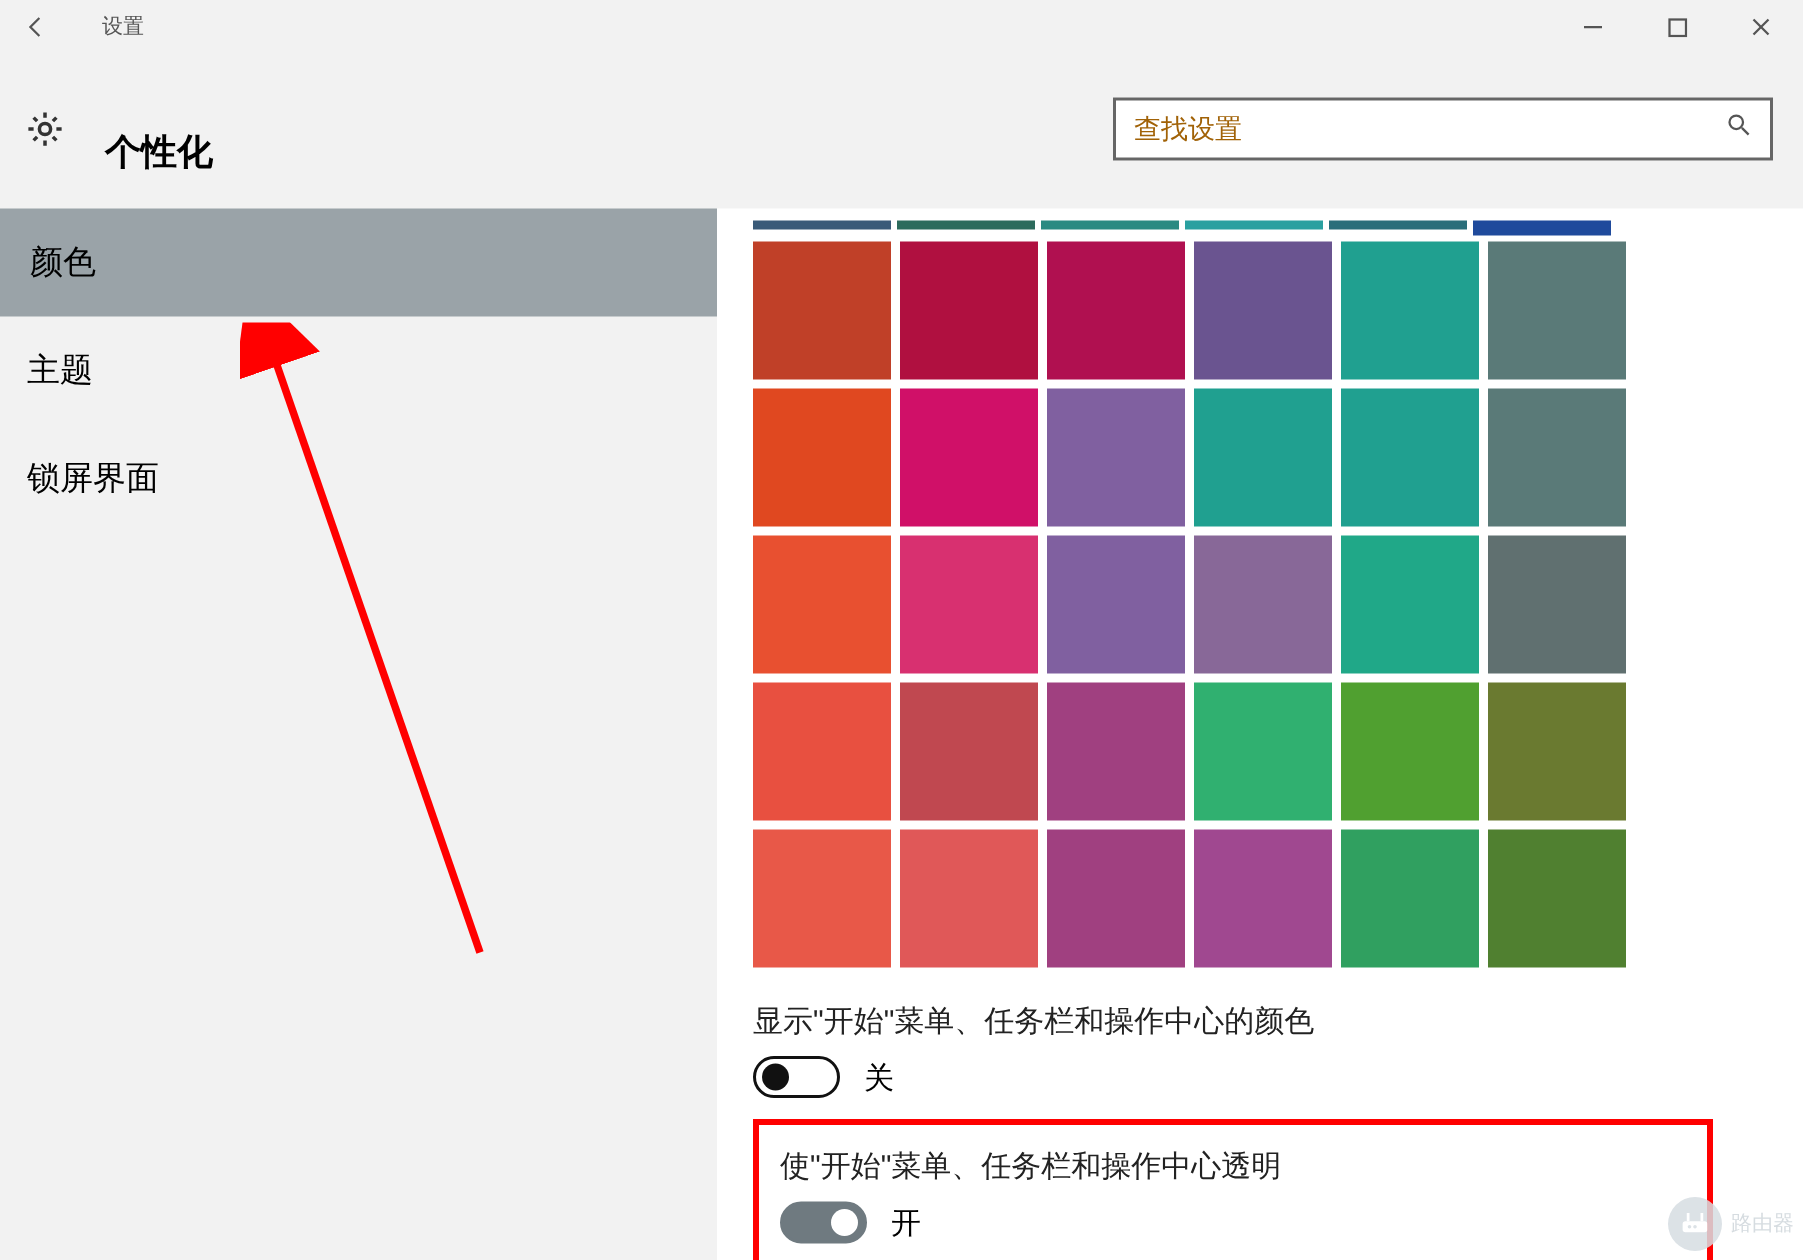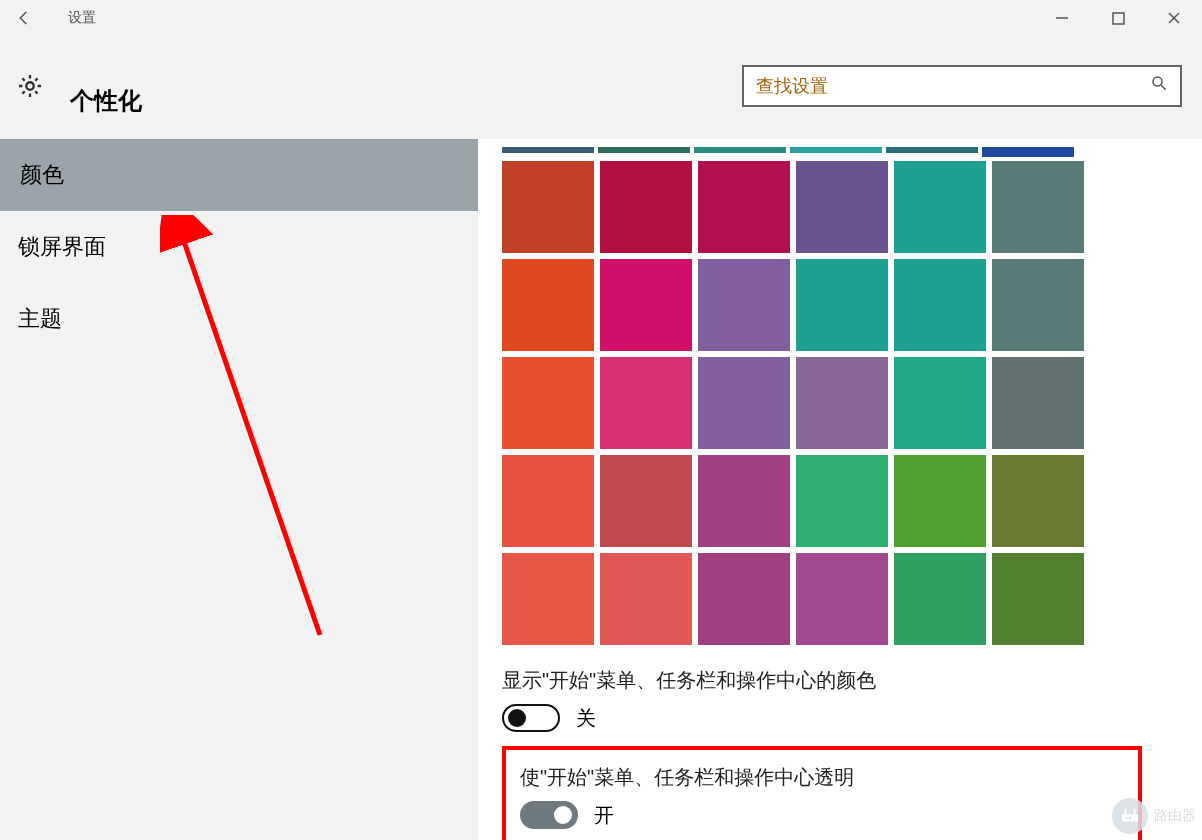--- a/index.html
+++ b/index.html
@@ -161,24 +161,24 @@
     </div>
   </div>
 </div>
 
 <div class="body-row">
   <div class="sidebar" id="sidebar">
       <div class="nav-item selected">
         <span>颜色</span>
       </div>
       <div class="nav-item">
+        <span>主题</span>
+      </div>
+      <div class="nav-item">
         <span>锁屏界面</span>
-      </div>
-      <div class="nav-item">
-        <span>主题</span>
       </div>
     </div>
 
   <div class="content">
     <div class="top-strip" id="top-strip">
         <div class="strip-seg" style="background: rgb(58, 90, 120); width: 92px;"></div>
         <div class="strip-seg" style="background: rgb(44, 107, 92); width: 92px;"></div>
         <div class="strip-seg" style="background: rgb(42, 138, 130); width: 92px;"></div>
         <div class="strip-seg" style="background: rgb(42, 160, 160); width: 92px;"></div>
         <div class="strip-seg" style="background: rgb(42, 110, 122); width: 92px;"></div>

